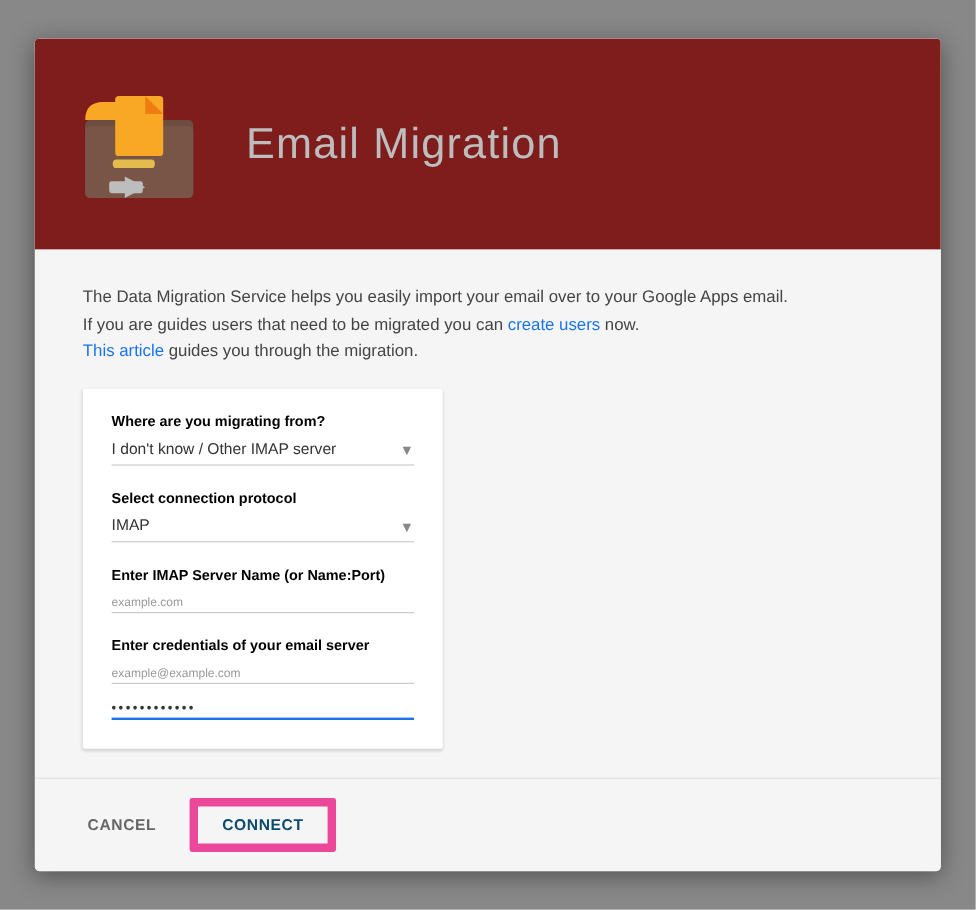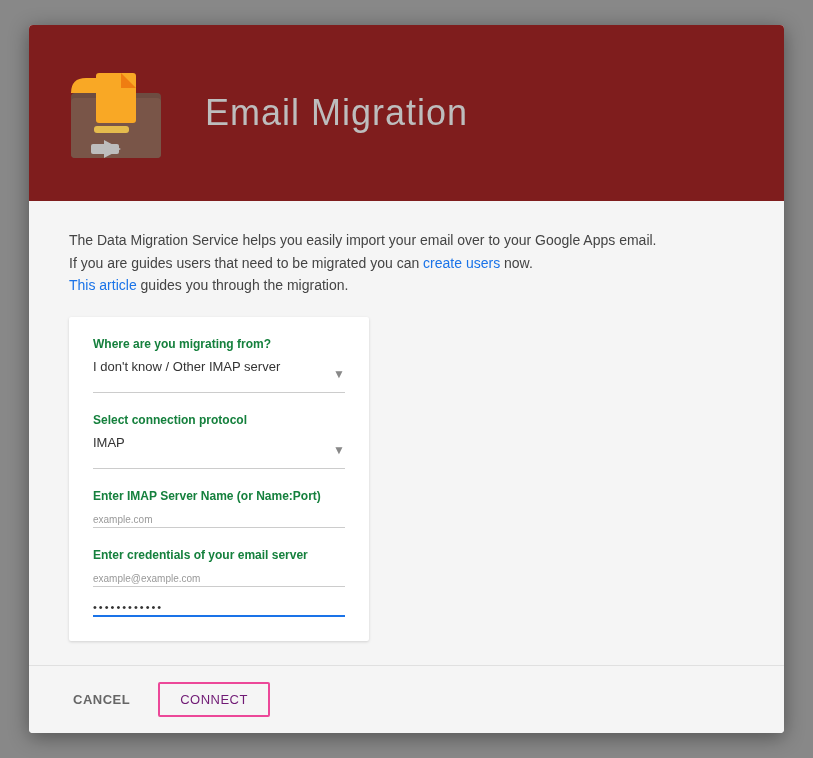--- a/index.html
+++ b/index.html
@@ -65,29 +65,29 @@
       padding: 20px 24px 24px;
       width: 300px;
       box-shadow: 0 1px 3px rgba(0,0,0,0.15);
     }
     .form-group {
       margin-bottom: 20px;
     }
     .form-group:last-child { margin-bottom: 0; }
     .form-label {
       font-size: 12px;
-      color: #15803d;
+      color: #000000;
       font-weight: 600;
       margin-bottom: 6px;
       display: block;
     }
     .form-select-wrapper {
       position: relative;
       border-bottom: 1px solid #ccc;
-      padding-bottom: 16px;
+      padding-bottom: 4px;
     }
     .form-select {
       width: 100%;
       border: none;
       background: transparent;
       font-size: 13px;
       color: #333;
       appearance: none;
       -webkit-appearance: none;
       cursor: pointer;
@@ -135,24 +135,24 @@
       border: none;
       color: #666;
       font-size: 13px;
       font-weight: 600;
       cursor: pointer;
       padding: 8px 12px;
       letter-spacing: 0.5px;
     }
     .btn-connect {
       background: transparent;
-      border: 2px solid #ec4899;
-      color: #701a75;
+      border: 7px solid #ec4899;
+      color: #0c4a6e;
       font-size: 13px;
-      font-weight: 400;
+      font-weight: 700;
       cursor: pointer;
       padding: 8px 20px;
       letter-spacing: 0.5px;
       border-radius: 2px;
     }
     .password-dots {
       font-size: 11px;
       letter-spacing: 2px;
       color: #333;
     }

